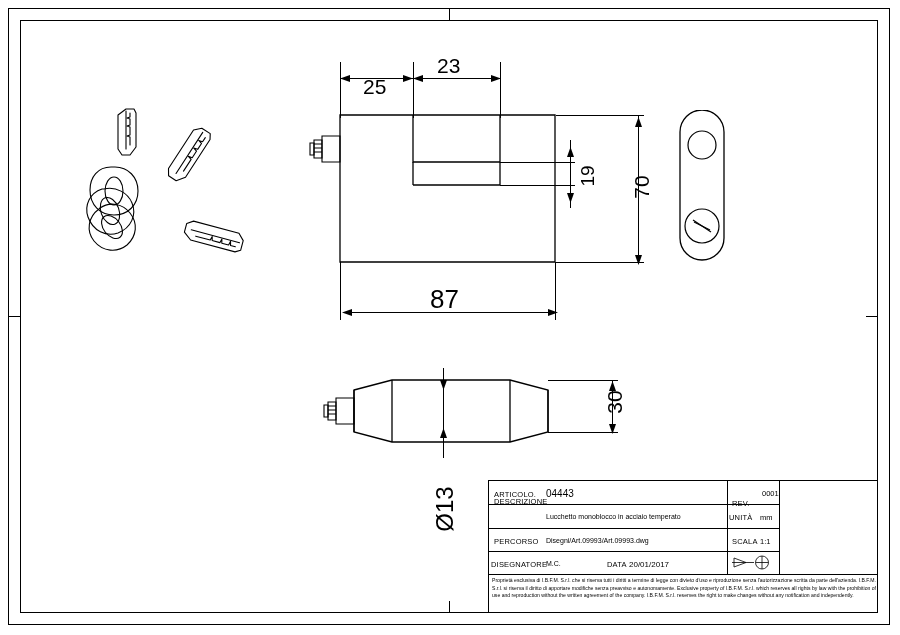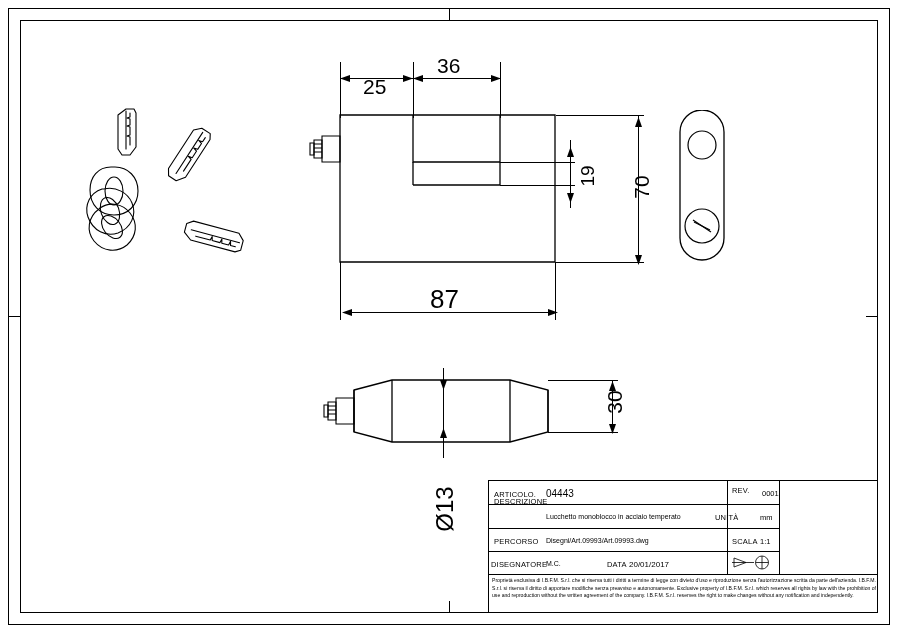--- a/index.html
+++ b/index.html
@@ -185,21 +185,21 @@
 
   <svg class="abs" style="left:330px; top:70px;" width="190" height="18" viewBox="0 0 190 18">
     <g fill="#000">
       <polygon points="10,8.5 20,5 20,12"></polygon>
       <polygon points="83,8.5 73,5 73,12"></polygon>
       <polygon points="83,8.5 93,5 93,12"></polygon>
       <polygon points="171,8.5 161,5 161,12"></polygon>
     </g>
   </svg>
   <div class="abs dim dim-lg" style="left:363px; top:54px;margin-top:21px;">25</div>
-  <div class="abs dim dim-lg" style="left:437px; top:54px;">36</div>
+  <div class="abs dim dim-lg" style="left:437px; top:54px;">23</div>
 
   <div class="abs hline" style="left:500px; top:162px; width:75px;"></div>
   <div class="abs hline" style="left:500px; top:185px; width:75px;"></div>
   <div class="abs vline" style="left:570px; top:140px; height:68px;"></div>
   <svg class="abs" style="left:562px; top:135px;" width="18" height="80" viewBox="0 0 18 80">
     <g fill="#000">
       <polygon points="8.5,12 5,22 12,22"></polygon>
       <polygon points="8.5,68 5,58 12,58"></polygon>
     </g>
   </svg>
@@ -299,24 +299,24 @@
 
     <div class="tb-label" style="left:5px; top:16px;text-align:center;">DESCRIZIONE</div>
     <div class="tb-val" style="left:57px; top:32px; font-size:7px;">Lucchetto monoblocco in acciaio temperato</div>
 
     <div class="tb-label" style="left:5px; top:56px;">PERCORSO</div>
     <div class="tb-val" style="left:57px; top:56px; font-size:7px;">Disegni/Art.09993/Art.09993.dwg</div>
 
     <div class="tb-label" style="left:2px; top:79px;">DISEGNATORE</div>
     <div class="tb-val" style="left:57px; top:79px; font-size:7px;">M.C.</div>
 
-    <div class="tb-label" style="left:243px; top:5px;">REV.</div>
+    <div class="tb-label" style="left:243px; top:18px;">REV.</div>
     <div class="tb-val" style="left:263px; top:8px; font-size:7.5px;margin-left:10px;">0001</div>
 
-    <div class="tb-label" style="left:226px; top:32px;">UNITÀ</div>
+    <div class="tb-label" style="left:240px; top:32px;">UNITÀ</div>
     <div class="tb-val" style="left:271px; top:32px; font-size:7.5px;">mm</div>
 
     <div class="tb-label" style="left:243px; top:56px;">SCALA</div>
     <div class="tb-val" style="left:271px; top:56px; font-size:7.5px;">1:1</div>
 
     <div class="tb-label" style="left:118px; top:79px;">DATA</div>
     <div class="tb-val" style="left:140px; top:79px; font-size:8px;">20/01/2017</div>
 
     <svg class="abs" style="left:243px; top:73px;" width="44" height="18" viewBox="0 0 44 18">
       <g fill="none" stroke="#000" stroke-width="0.8">

